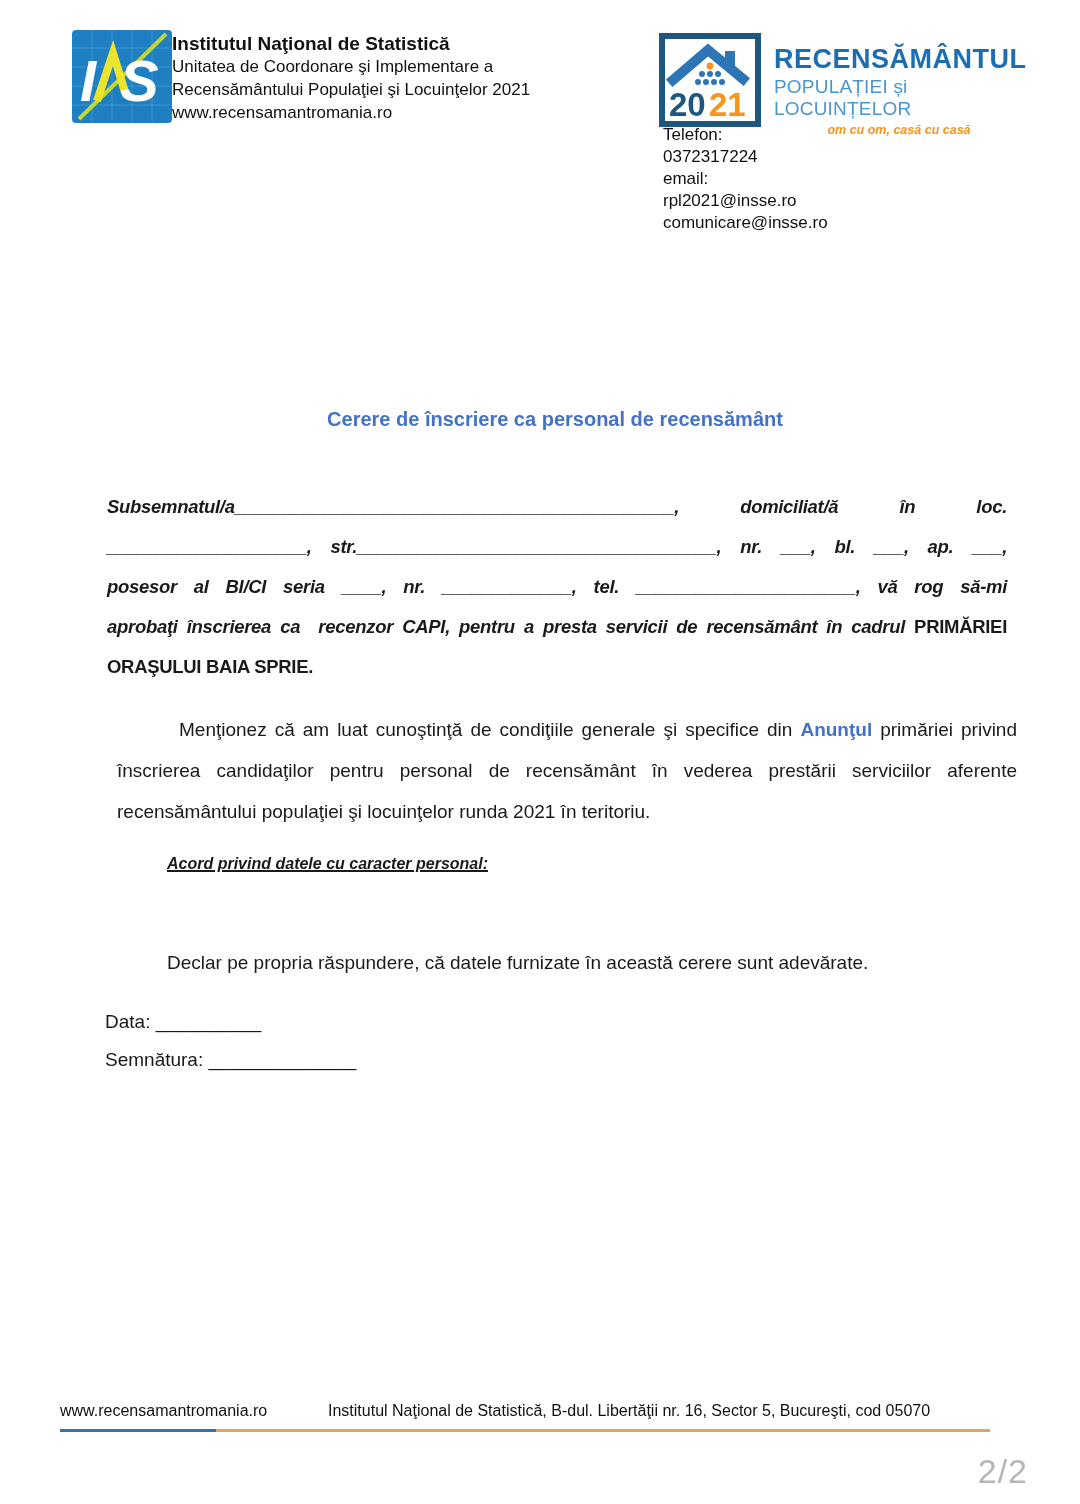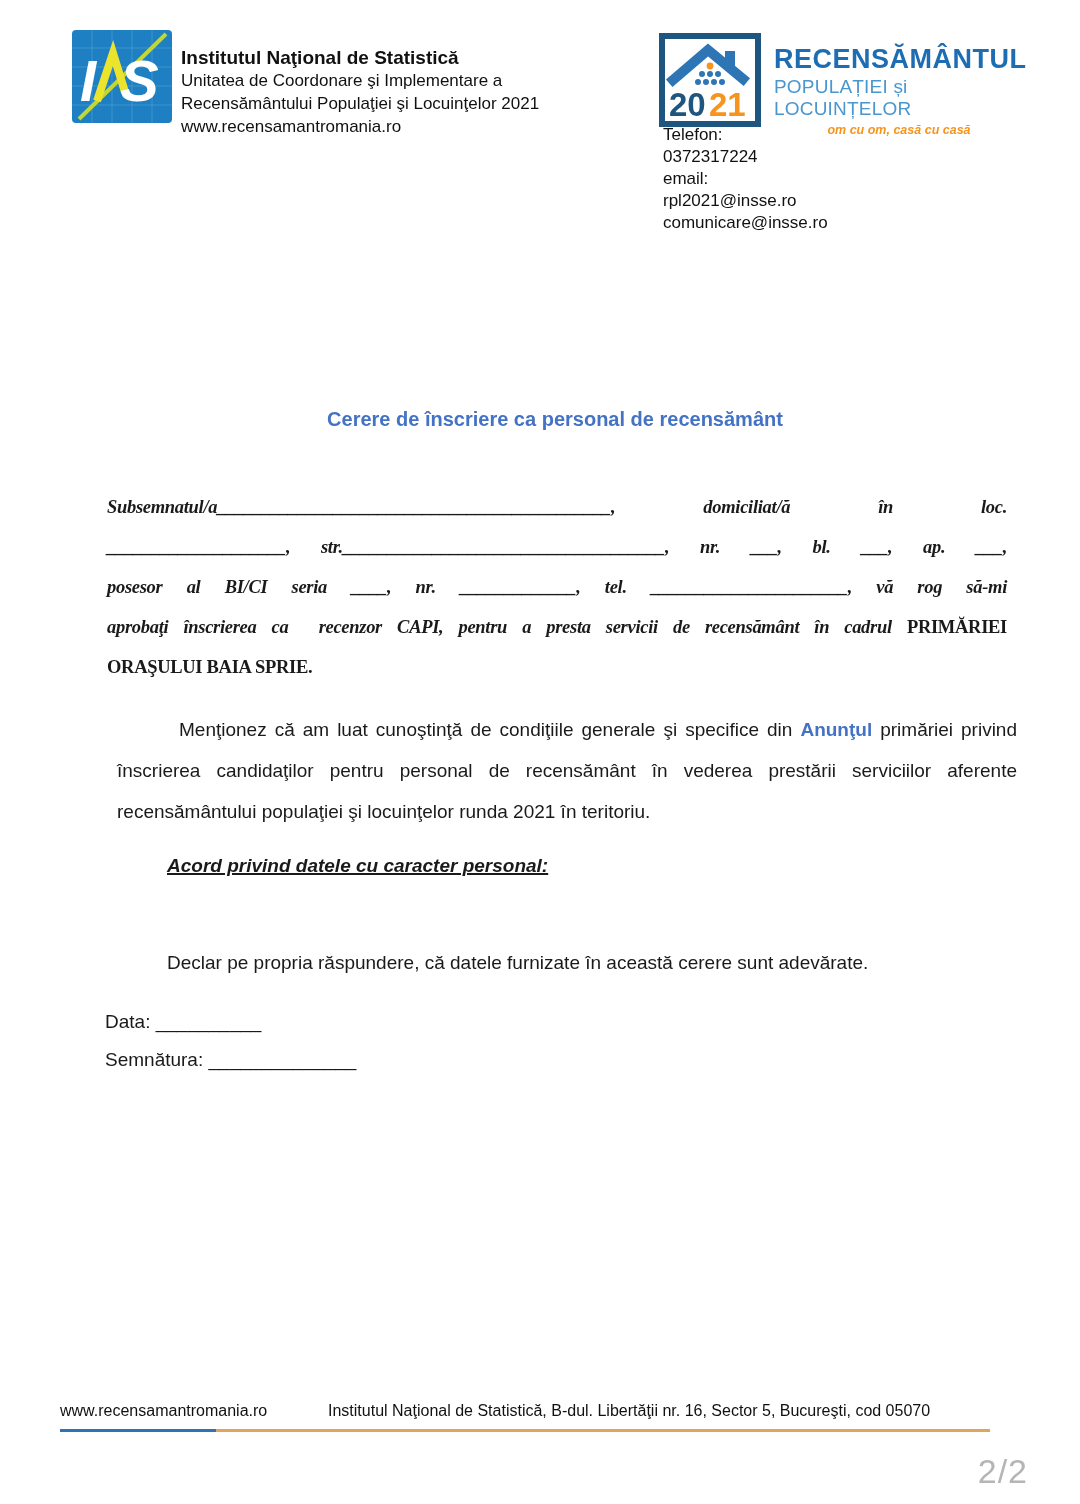--- a/index.html
+++ b/index.html
@@ -1,48 +1,48 @@
 <!DOCTYPE html>
 <html><head>
 <meta charset="utf-8">
 <style>
   html,body{margin:0;padding:0;background:#ffffff;}
   .page{position:relative;width:1080px;height:1504px;background:#fff;
         font-family:"Liberation Sans",sans-serif;color:#1a1a1a;overflow:hidden;}
 
   
   .ins-logo{position:absolute;left:72px;top:30px;}
-  .institute{position:absolute;left:181px;top:32px;line-height:23px;margin-top:14px;}
+  .institute{position:absolute;left:172px;top:32px;line-height:23px;}
   .institute .t{font-size:19px;font-weight:700;color:#111;}
   .institute .s{font-size:17px;color:#111;}
   .census-logo{position:absolute;left:658px;top:32px;}
   .brand{position:absolute;left:774px;top:44px;width:250px;}
   .brand-title{font-size:27px;font-weight:700;color:#1d6db3;letter-spacing:.5px;}
   .brand-sub{font-size:19px;color:#4a96cf;letter-spacing:.2px;margin-top:1px;}
   .brand-tag{font-size:12.5px;font-style:italic;font-weight:700;color:#f7941e;
              text-align:center;margin-top:3px;}
   .contact{position:absolute;left:663px;top:124px;font-size:17px;line-height:22px;color:#111;}
   .contact .row{display:flex;flex-direction:column;}
   .contact .lbl{width:64px;flex:none;}
 
   
   .doc-title{position:absolute;left:105px;width:900px;top:408px;text-align:center;
              color:#4472c4;font-weight:700;font-size:20px;}
   .form-block{position:absolute;left:107px;width:900px;top:487px;
               font-size:18.5px;line-height:40px;letter-spacing:-0.3px;}
-  .rich-line{text-align:justify;text-align-last:justify;font-family:Liberation Serif, serif;}
+  .rich-line{text-align:justify;text-align-last:justify;}
   .rich-line.no-just{text-align-last:left;}
   .seg-i{font-weight:700;font-style:italic;}
   .seg-b{font-weight:700;}
   .seg-n{}
   .seg-link{font-weight:700;color:#4472c4;cursor:pointer;}
 
   .notice{position:absolute;left:105px;width:900px;top:697px;font-size:19px;
           line-height:41px;text-align:justify;text-indent:62px;}
-  .consent-heading{position:absolute;left:167px;top:855px;font-size:19px;font-weight:700;
+  .consent-heading{position:absolute;left:167px;top:855px;font-size:16px;font-weight:700;
                    font-style:italic;text-decoration:underline;text-decoration-thickness:2px;}
   .consent-text{position:absolute;left:105px;width:905px;top:888px;font-size:19px;
                 line-height:31px;text-align:justify;}
   .declaration{position:absolute;left:167px;width:840px;top:952px;font-size:19px;}
   .date-line{position:absolute;left:105px;top:1011px;font-size:19px;}
   .signature-line{position:absolute;left:105px;top:1049px;font-size:19px;}
 
   
   .footer-url{position:absolute;left:60px;top:1402px;font-size:16px;color:#111;}
   .footer-address{position:absolute;left:328px;top:1402px;font-size:16px;color:#111;}

